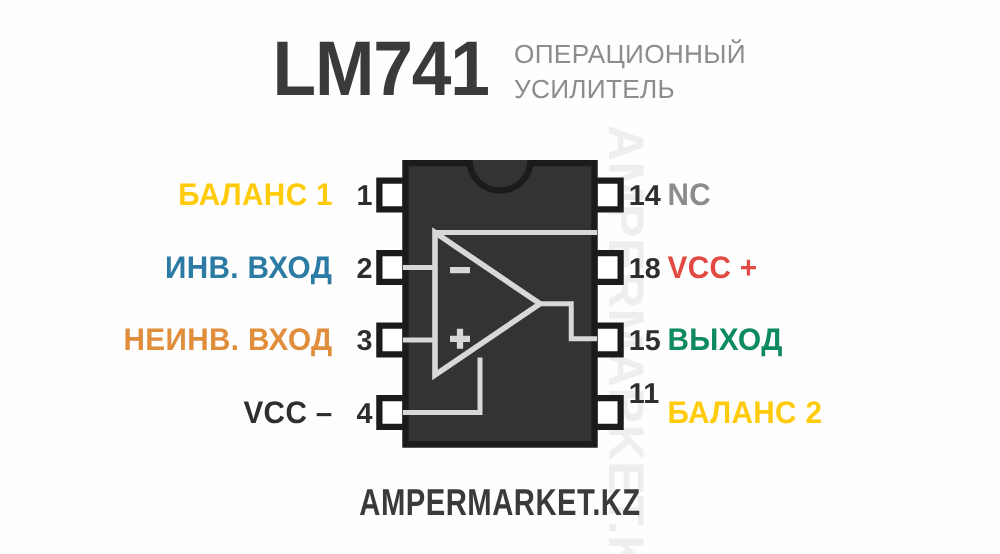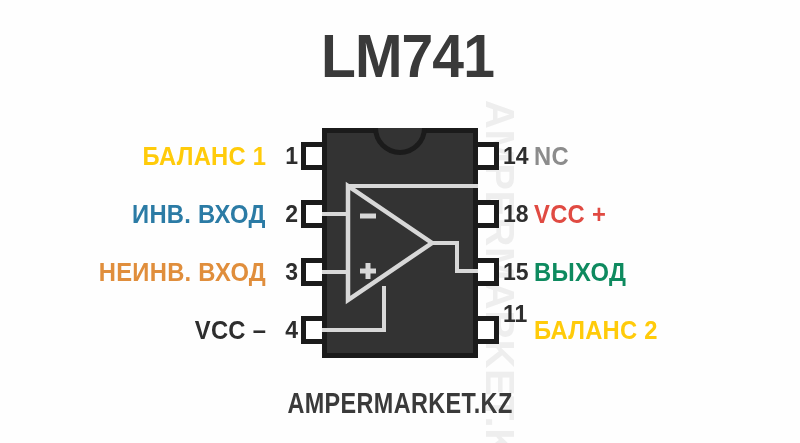--- a/index.html
+++ b/index.html
@@ -169,20 +169,24 @@
 </style>
 </head>
 <body>
 
 <div class="stage">
 
   <div class="watermark">AMPERMARKET.KZ</div>
 
   <div class="header">
     <div class="title">LM741</div>
+    <div class="subtitle">
+      <span class="ln">ОПЕРАЦИОННЫЙ</span>
+      <span class="ln">УСИЛИТЕЛЬ</span>
+    </div>
   </div>
 
   <div class="diagram">
 
     <div class="pin left" style="top:24px"></div>
     <div class="pin left" style="top:82px"></div>
     <div class="pin left" style="top:140px"></div>
     <div class="pin left" style="top:198px"></div>
 
     <div class="pin right" style="top:24px"></div>

